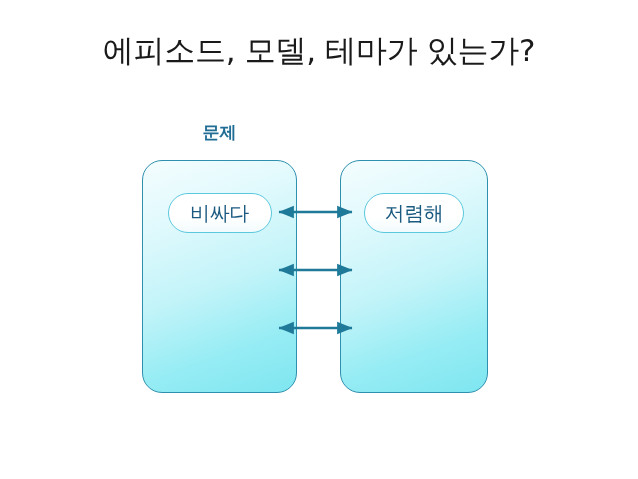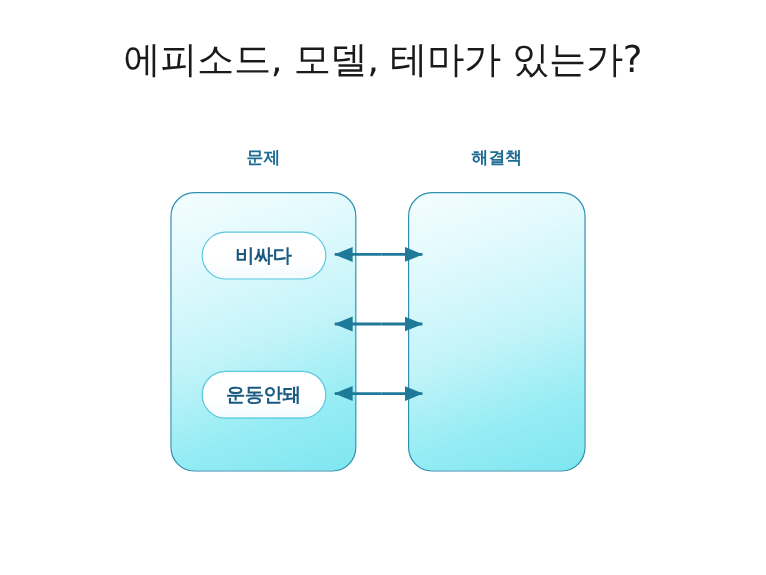--- a/index.html
+++ b/index.html
@@ -31,21 +31,21 @@
     font-weight: 400;
     color: #1a1a1a;
     letter-spacing: -0.3px;
     white-space: nowrap;
   }
 
   
   .col-header {
     position: absolute;
     top: 120px;
-    font-size: 14px;
+    font-size: 17px;
     line-height: 24px;
     font-weight: 700;
     color: #1f6d94;
     text-align: center;
     white-space: nowrap;
   }
   .col-header.left  { left: 142px; width: 155px; }
   .col-header.right { left: 340px; width: 148px; }
 
   
@@ -76,22 +76,22 @@
     border: 1.6px solid #5cc8de;
     border-radius: 20px;
     background: linear-gradient(180deg, #ffffff 0%, #ffffff 62%, #f2fbfd 100%);
     display: flex;
     align-items: center;
     justify-content: center;
     box-sizing: border-box;
   }
   .panel.right .pill { width: 100px; }
   .pill-label {
-    font-size: 16px;
-    font-weight: 700;
+    font-size: 20px;
+    font-weight: 400;
     color: #1a5a80;
     white-space: nowrap;
     letter-spacing: -0.4px;
   }
   .pill.row0 { top: 32px; }
   .pill.row1 { top: 90px; }
   .pill.row2 { top: 148px; }
 
   
   .connectors {
@@ -104,32 +104,31 @@
   }
 </style>
 </head>
 <body>
 
 <div id="slide">
 
   <div class="slide-title">에피소드, 모델, 테마가 있는가?</div>
 
   <div class="col-header left">문제</div>
-  <div class="col-header right">해결책</div>
 
   <div class="panel left">
     <div class="pill row0">
       <span class="pill-label">비싸다</span>
     </div>
-    <div class="pill row2">
-      <span class="pill-label">운동안돼</span>
-    </div>
   </div>
 
   <div class="panel right">
+    <div class="pill row0">
+      <span class="pill-label">저렴해</span>
+    </div>
   </div>
 
   <svg class="connectors" viewBox="0 0 638 479">
     <defs>
       <marker id="ah-right" markerWidth="7" markerHeight="7" refX="6.2" refY="3" orient="auto" markerUnits="strokeWidth">
         <path d="M0,0.4 L6.4,3 L0,5.6 z" fill="#1f7a99"></path>
       </marker>
       <marker id="ah-left" markerWidth="7" markerHeight="7" refX="6.2" refY="3" orient="auto" markerUnits="strokeWidth">
         <path d="M0,0.4 L6.4,3 L0,5.6 z" fill="#1f7a99"></path>
       </marker>

